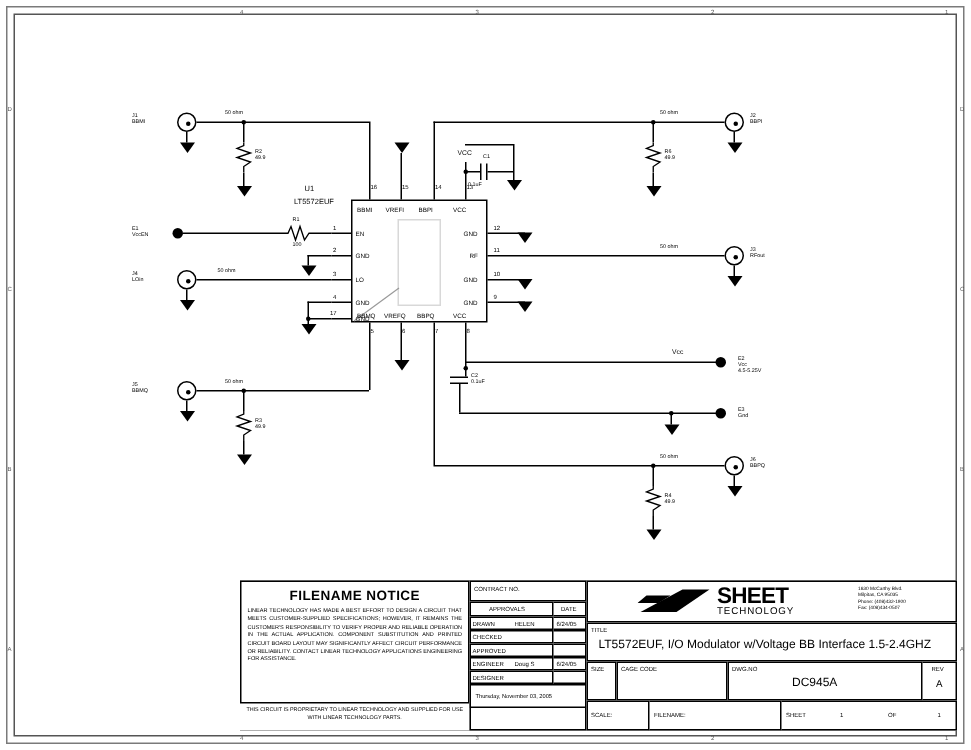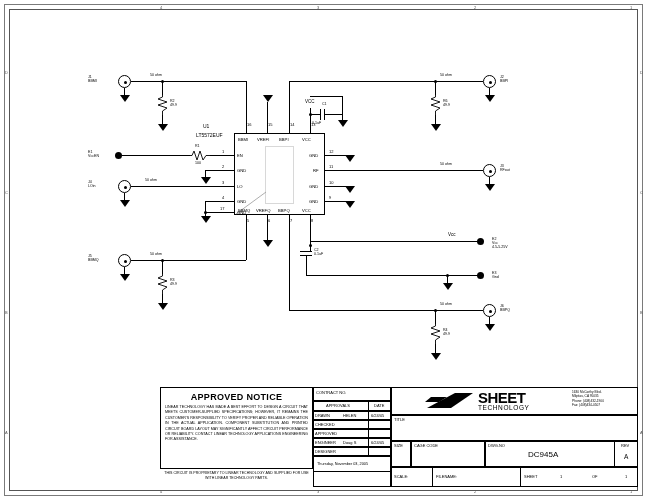--- a/index.html
+++ b/index.html
@@ -334,21 +334,21 @@
   <div class="tp" style="left:477px;top:272px;"></div>
   <div class="lbl2" style="left:492px;top:271px;">E3</div>
   <div class="lbl2" style="left:492px;top:275px;">Gnd</div>
   <div class="node" style="left:446px;top:274px;"></div>
   <div class="wire wv" style="left:447px;top:275px;height:8px;"></div>
   <div class="gnd" style="left:442.5px;top:283px;"></div>
 
   <div class="tb" style="left:160px;top:387px;width:478px;height:100px;"></div>
 
   <div class="tb" style="left:160px;top:387px;width:153px;height:100px;"></div>
-  <div class="cn-title" style="left:160px;top:392px;width:153px;">APPROVED NOTICE</div>
+  <div class="cn-title" style="left:160px;top:392px;width:153px;">FILENAME NOTICE</div>
   <div class="cn-body" style="left:165px;top:405px;width:143px;">LINEAR TECHNOLOGY HAS MADE A BEST EFFORT TO DESIGN A CIRCUIT THAT MEETS CUSTOMER-SUPPLIED SPECIFICATIONS; HOWEVER, IT REMAINS THE CUSTOMER'S RESPONSIBILITY TO VERIFY PROPER AND RELIABLE OPERATION IN THE ACTUAL APPLICATION.  COMPONENT SUBSTITUTION AND PRINTED CIRCUIT BOARD LAYOUT MAY SIGNIFICANTLY AFFECT CIRCUIT PERFORMANCE OR RELIABILITY.  CONTACT LINEAR TECHNOLOGY APPLICATIONS ENGINEERING FOR ASSISTANCE.</div>
   <div class="tb" style="left:160px;top:468px;width:153px;height:19px;border-left:none;border-right:none;border-bottom:none;"></div>
   <div class="cn-foot" style="left:164px;top:471px;width:145px;">THIS CIRCUIT IS PROPRIETARY TO LINEAR TECHNOLOGY AND SUPPLIED FOR USE WITH LINEAR TECHNOLOGY PARTS.</div>
 
   <div class="tb" style="left:313px;top:387px;width:78px;height:100px;"></div>
   <div class="tb" style="left:313px;top:387px;width:78px;height:14px;"></div>
   <div class="cellt" style="left:316px;top:390px;">CONTRACT NO.</div>
   <div class="cellv" style="left:316px;top:395px;"></div>
 
   <div class="tb" style="left:313px;top:401px;width:78px;height:10px;"></div>
@@ -396,20 +396,21 @@
   </svg>
   <div class="lt-word" style="left:478px;top:389px;font-size:15px;">SHEET</div>
   <div class="lt-word" style="left:478px;top:404px;font-size:6.5px;letter-spacing:.6px;font-weight:normal;">TECHNOLOGY</div>
   <div class="addr" style="left:572px;top:390px;">1630 McCarthy Blvd.</div>
   <div class="addr" style="left:572px;top:394.3px;">Milpitas, CA 95035</div>
   <div class="addr" style="left:572px;top:398.6px;">Phone: (408)432-1900</div>
   <div class="addr" style="left:572px;top:402.9px;">Fax: (408)434-0507</div>
 
   <div class="tb" style="left:391px;top:415px;width:247px;height:26px;"></div>
   <div class="title-lbl" style="left:394px;top:417px;">TITLE</div>
+  <div class="title-val" style="left:399px;top:425px;">LT5572EUF, I/O Modulator  w/Voltage BB Interface 1.5-2.4GHZ</div>
 
   <div class="tb" style="left:391px;top:441px;width:247px;height:26px;"></div>
   <div class="tb" style="left:391px;top:441px;width:20px;height:26px;"></div>
   <div class="cellt" style="left:394px;top:443px;">SIZE</div>
   <div class="cellv" style="left:396px;top:453px;"></div>
   <div class="tb" style="left:411px;top:441px;width:74px;height:26px;"></div>
   <div class="cellt" style="left:414px;top:443px;">CAGE CODE</div>
   <div class="cellv" style="left:414px;top:453px;"></div>
   <div class="tb" style="left:485px;top:441px;width:130px;height:26px;"></div>
   <div class="cellt" style="left:488px;top:443px;">DWG.NO</div>

